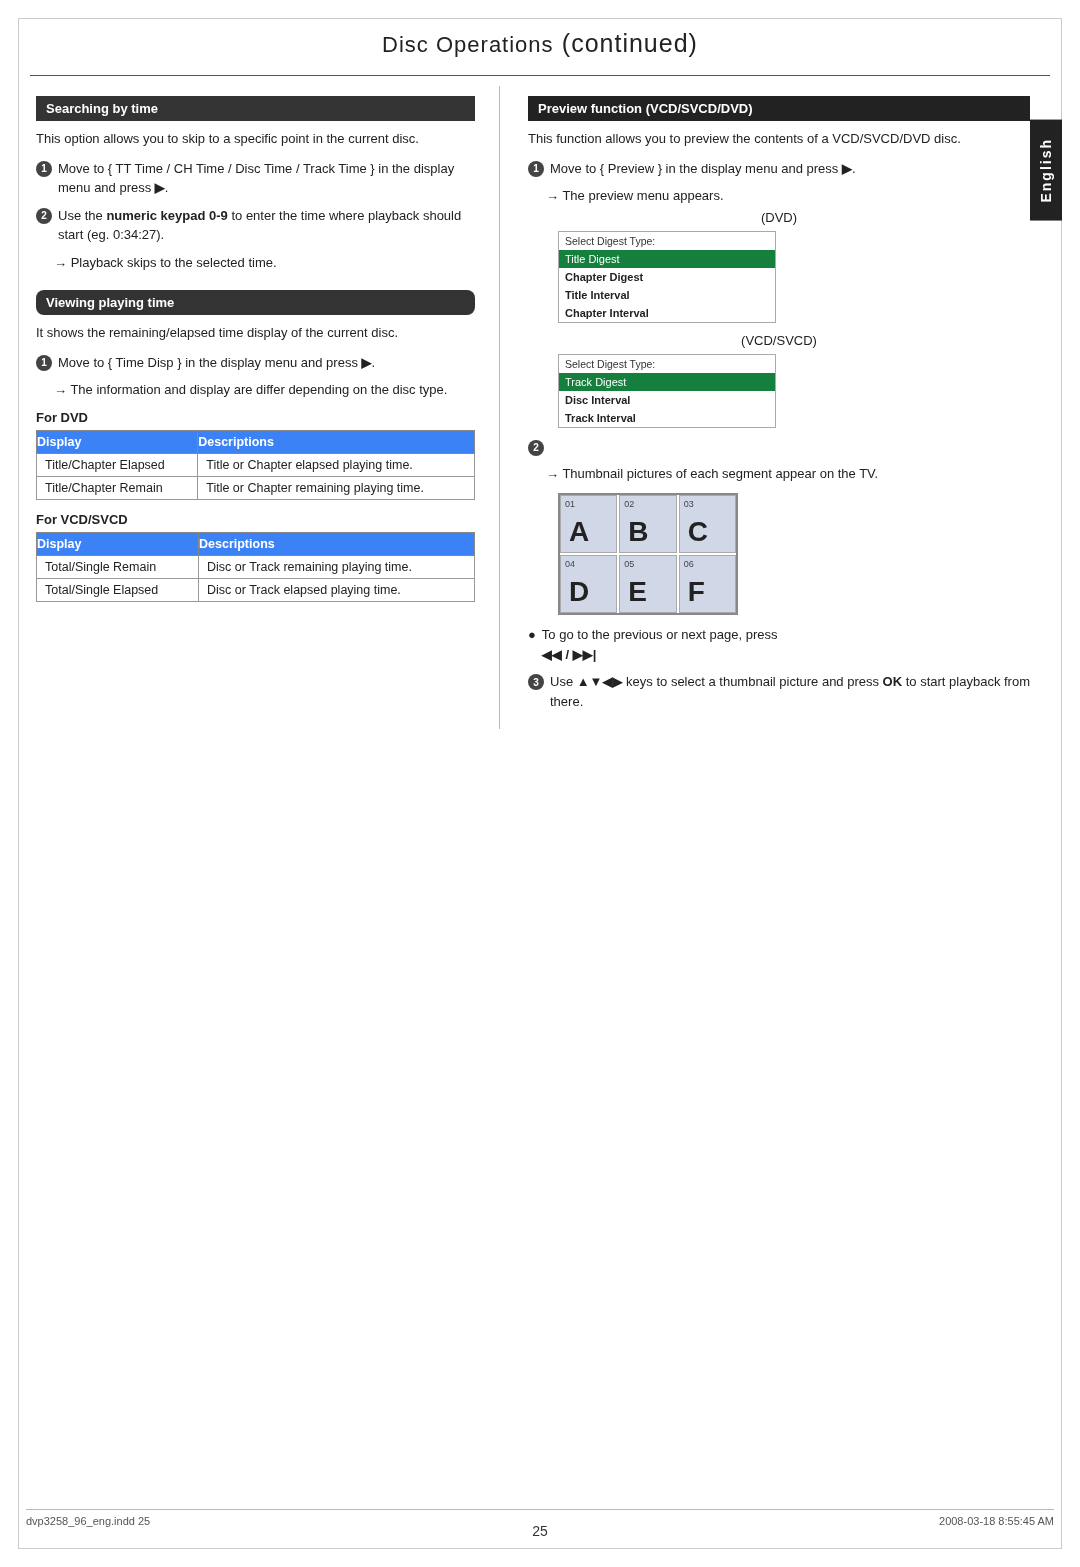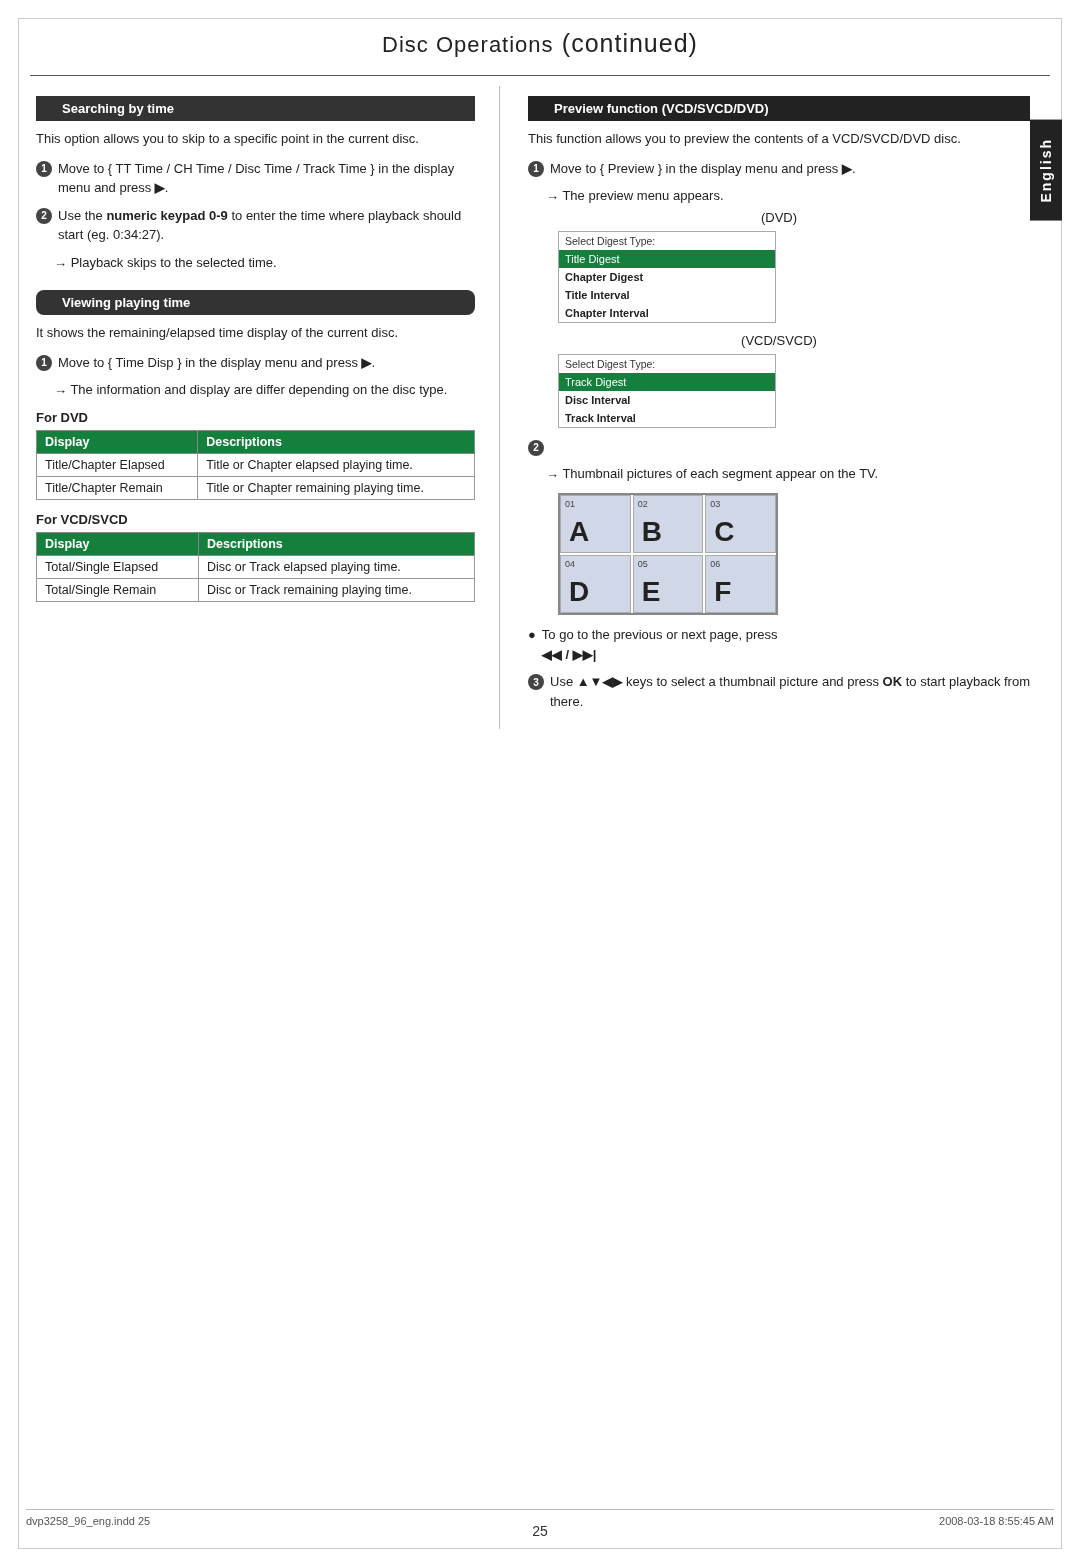--- a/index.html
+++ b/index.html
@@ -73,21 +73,21 @@
     .right-col {
       flex: 1;
       padding: 10px 50px 10px 28px;
     }
 
     .section-header {
       background: #333;
       color: #fff;
       font-weight: bold;
       font-size: 13px;
-      padding: 5px 26px;
+      padding: 5px 10px;
       margin-bottom: 8px;
       display: inline-block;
       width: 100%;
     }
 
     .section-header.preview {
       background: #222;
     }
 
     .section-text {
@@ -139,24 +139,24 @@
     }
 
     
     .data-table {
       width: 100%;
       border-collapse: collapse;
       margin-bottom: 12px;
       font-size: 12.5px;
     }
     .data-table th {
-      background: #15803d;
+      background: #3b82f6;
       color: #fff;
       border: 1px solid #888;
-      padding: 4px 8px;
+      padding: 4px 0;
       text-align: left;
       font-weight: bold;
     }
     .data-table td {
       border: 1px solid #999;
       padding: 4px 8px;
       vertical-align: top;
     }
 
     
@@ -181,21 +181,21 @@
     }
     .dvd-menu-box .menu-item.bold {
       font-weight: bold;
     }
 
     
     .thumbnail-grid {
       display: grid;
       grid-template-columns: repeat(3, 1fr);
       gap: 2px;
-      width: 220px;
+      width: 180px;
       margin: 10px 0 10px 30px;
       border: 2px solid #888;
     }
     .thumb-cell {
       background: #d0d8e8;
       display: flex;
       flex-direction: column;
       align-items: flex-start;
       justify-content: flex-end;
       height: 58px;
@@ -358,26 +358,26 @@
     </div>
     <table class="data-table">
       <thead>
         <tr>
           <th><span>Display</span></th>
           <th><span>Descriptions</span></th>
         </tr>
       </thead>
       <tbody id="vcd-table-body">
       <tr>
+            <td>Total/Single Remain</td>
+            <td>Disc or Track remaining playing time.</td>
+          </tr>
+          <tr>
             <td>Total/Single Elapsed</td>
             <td>Disc or Track elapsed playing time.</td>
-          </tr>
-          <tr>
-            <td>Total/Single Remain</td>
-            <td>Disc or Track remaining playing time.</td>
           </tr>
         </tbody>
     </table>
 
   </div>
 
   <div class="right-col">
 
     
     <div class="section-header preview">

